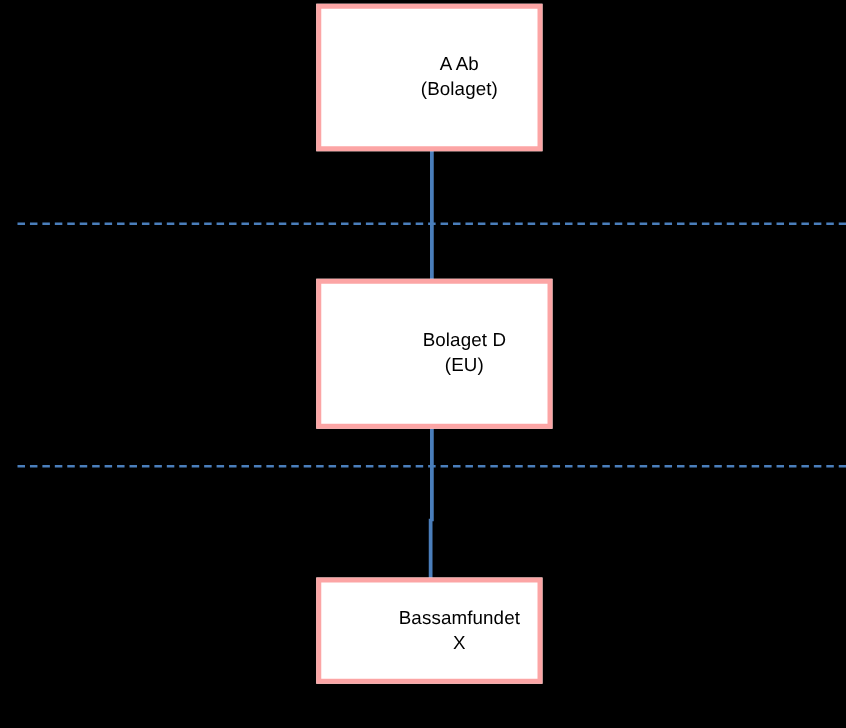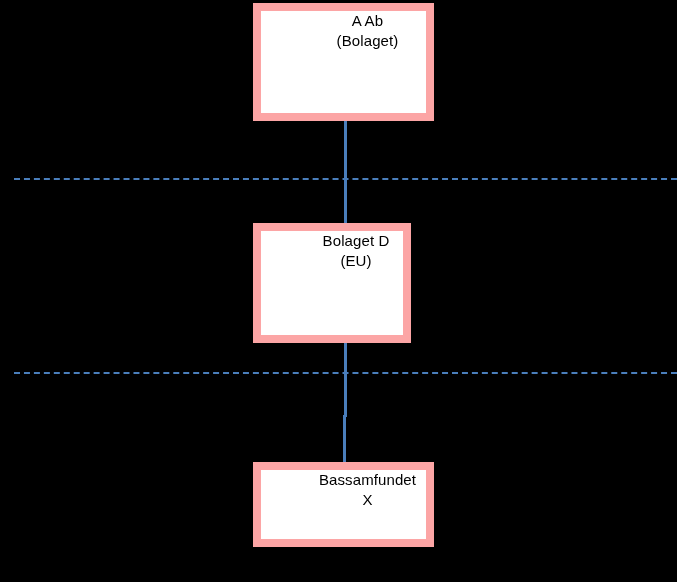--- a/index.html
+++ b/index.html
@@ -13,24 +13,25 @@
     width: 677px;
     height: 582px;
     background: #000000;
     overflow: hidden;
     font-family: "Liberation Sans", sans-serif;
   }
   .node-box {
     position: absolute;
     box-sizing: border-box;
     background: #ffffff;
-    border: 8px solid #fca5a5;
+    border: 4px solid #fca5a5;
     display: flex;
     flex-direction: column;
     align-items: center;
+    justify-content: center;
     z-index: 3;
     padding-left: 48px;
   }
   .node-label {
     color: #000000;
     font-size: 15px;
     line-height: 20px;
     text-align: center;
     letter-spacing: 0.1px;
     white-space: pre;
@@ -41,21 +42,21 @@
     z-index: 2;
   }
   .divider {
     position: absolute;
     height: 0;
     border-top: 2px dashed #4a7ebb;
     z-index: 1;
   }
   
   #node-top    { left: 253px; top: 3px;   width: 181px; height: 118px; }
-  #node-middle { left: 253px; top: 223px; width: 158px; height: 120px; }
+  #node-middle { left: 253px; top: 223px; width: 189px; height: 120px; }
   #node-bottom { left: 253px; top: 462px; width: 181px; height: 85px; }
   
   #connector-top-middle { left: 344px; top: 118px; width: 3px; height: 108px; }
   #connector-middle-bottom-upper { left: 344px; top: 341px; width: 3px; height: 76px; }
   #connector-middle-bottom-lower { left: 343px; top: 415px; width: 3px; height: 50px; }
   
   #divider-upper { left: 14px; top: 178px; width: 663px; }
   #divider-lower { left: 14px; top: 372px; width: 663px; }
 </style>
 </head>

